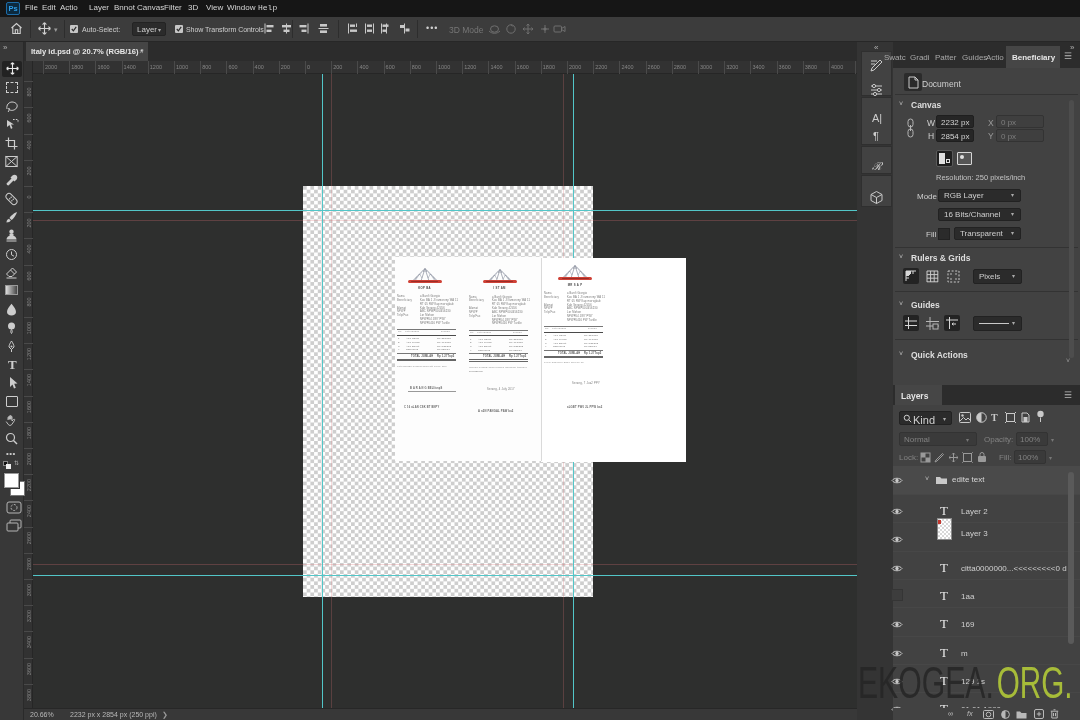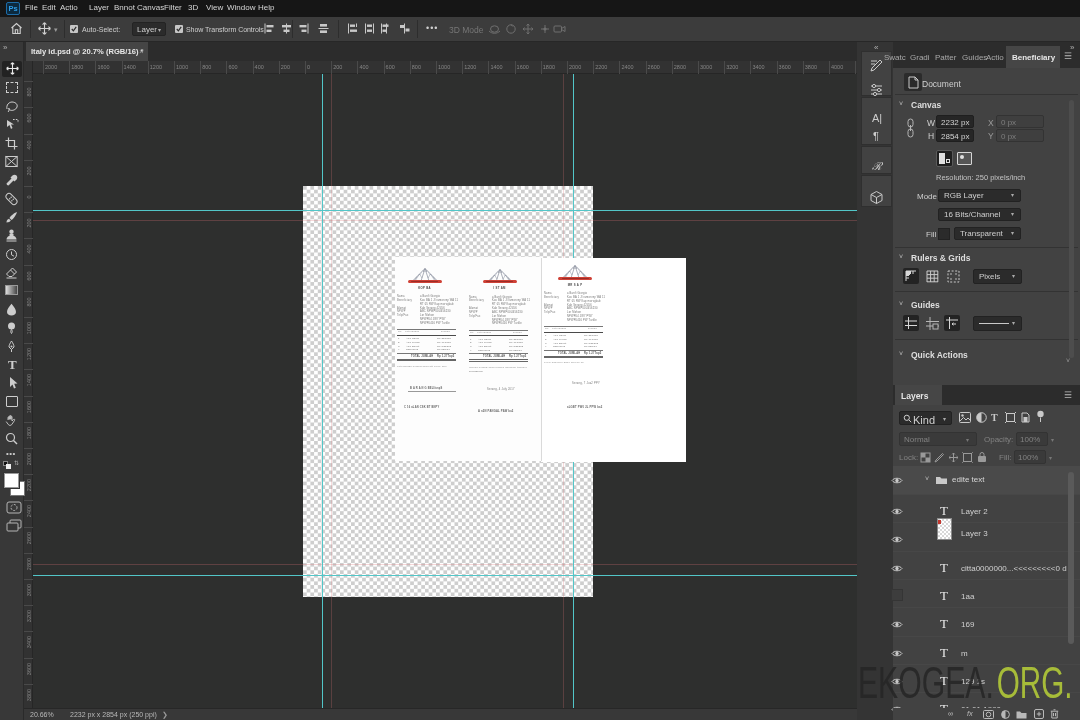--- a/index.html
+++ b/index.html
@@ -16,21 +16,21 @@
 <div class="abs txt" style="left:25px;top:3px;font-size:8px;color:#d6d6d6;">File</div>
 <div class="abs txt" style="left:42px;top:3px;font-size:8px;color:#d6d6d6;">Edit</div>
 <div class="abs txt" style="left:60px;top:3px;font-size:8px;color:#d6d6d6;">Actio</div>
 <div class="abs txt" style="left:89px;top:3px;font-size:8px;color:#d6d6d6;">Layer</div>
 <div class="abs txt" style="left:114px;top:3px;font-size:8px;color:#d6d6d6;">Bnnot</div>
 <div class="abs txt" style="left:137px;top:3px;font-size:8px;color:#d6d6d6;">Canvas</div>
 <div class="abs txt" style="left:164px;top:3px;font-size:8px;color:#d6d6d6;">Filter</div>
 <div class="abs txt" style="left:188px;top:3px;font-size:8px;color:#d6d6d6;">3D</div>
 <div class="abs txt" style="left:206px;top:3px;font-size:8px;color:#d6d6d6;">View</div>
 <div class="abs txt" style="left:227px;top:3px;font-size:8px;color:#d6d6d6;">Window</div>
-<div class="abs txt" style="left:258px;top:3px;font-size:8px;color:#d6d6d6;">Help</div>
+<div class="abs txt" style="left:258px;top:3px;font-size:8px;color:#d6d6d6;font-family:Liberation Mono, monospace;">Help</div>
 <div class="abs" style="left:0;top:17px;width:1080px;height:25px;background:#3c3c3c;border-bottom:1px solid #272727;"></div>
 <svg class="abs" style="left:10px;top:22px;" width="13" height="13" viewBox="0 0 13 13">
       <path d="M1.5 6 6.5 1.5 11.5 6 M2.8 5.4 V11.5 H10.2 V5.4 M5.3 11.5 V7.8 H7.7 V11.5" stroke="#d0d0d0" stroke-width="1.1" fill="none"></path>
     </svg>
 <div class="abs" style="left:30px;top:20px;width:1px;height:18px;background:#2d2d2d;"></div>
 <svg class="abs" style="left:38px;top:22px;" width="13" height="13" viewBox="0 0 13 13">
       <path d="M6.5 0.5 L6.5 12.5 M0.5 6.5 L12.5 6.5 M6.5 0.5 L4.6 2.6 M6.5 0.5 L8.4 2.6 M6.5 12.5 L4.6 10.4 M6.5 12.5 L8.4 10.4 M0.5 6.5 L2.6 4.6 M0.5 6.5 L2.6 8.4 M12.5 6.5 L10.4 4.6 M12.5 6.5 L10.4 8.4" stroke="#d2d2d2" stroke-width="1.1" fill="none"></path>
     </svg>
 <div class="abs txt" style="left:54px;top:26px;font-size:7px;color:#999;">▾</div>
 <div class="abs" style="left:64px;top:20px;width:1px;height:18px;background:#2d2d2d;"></div>

